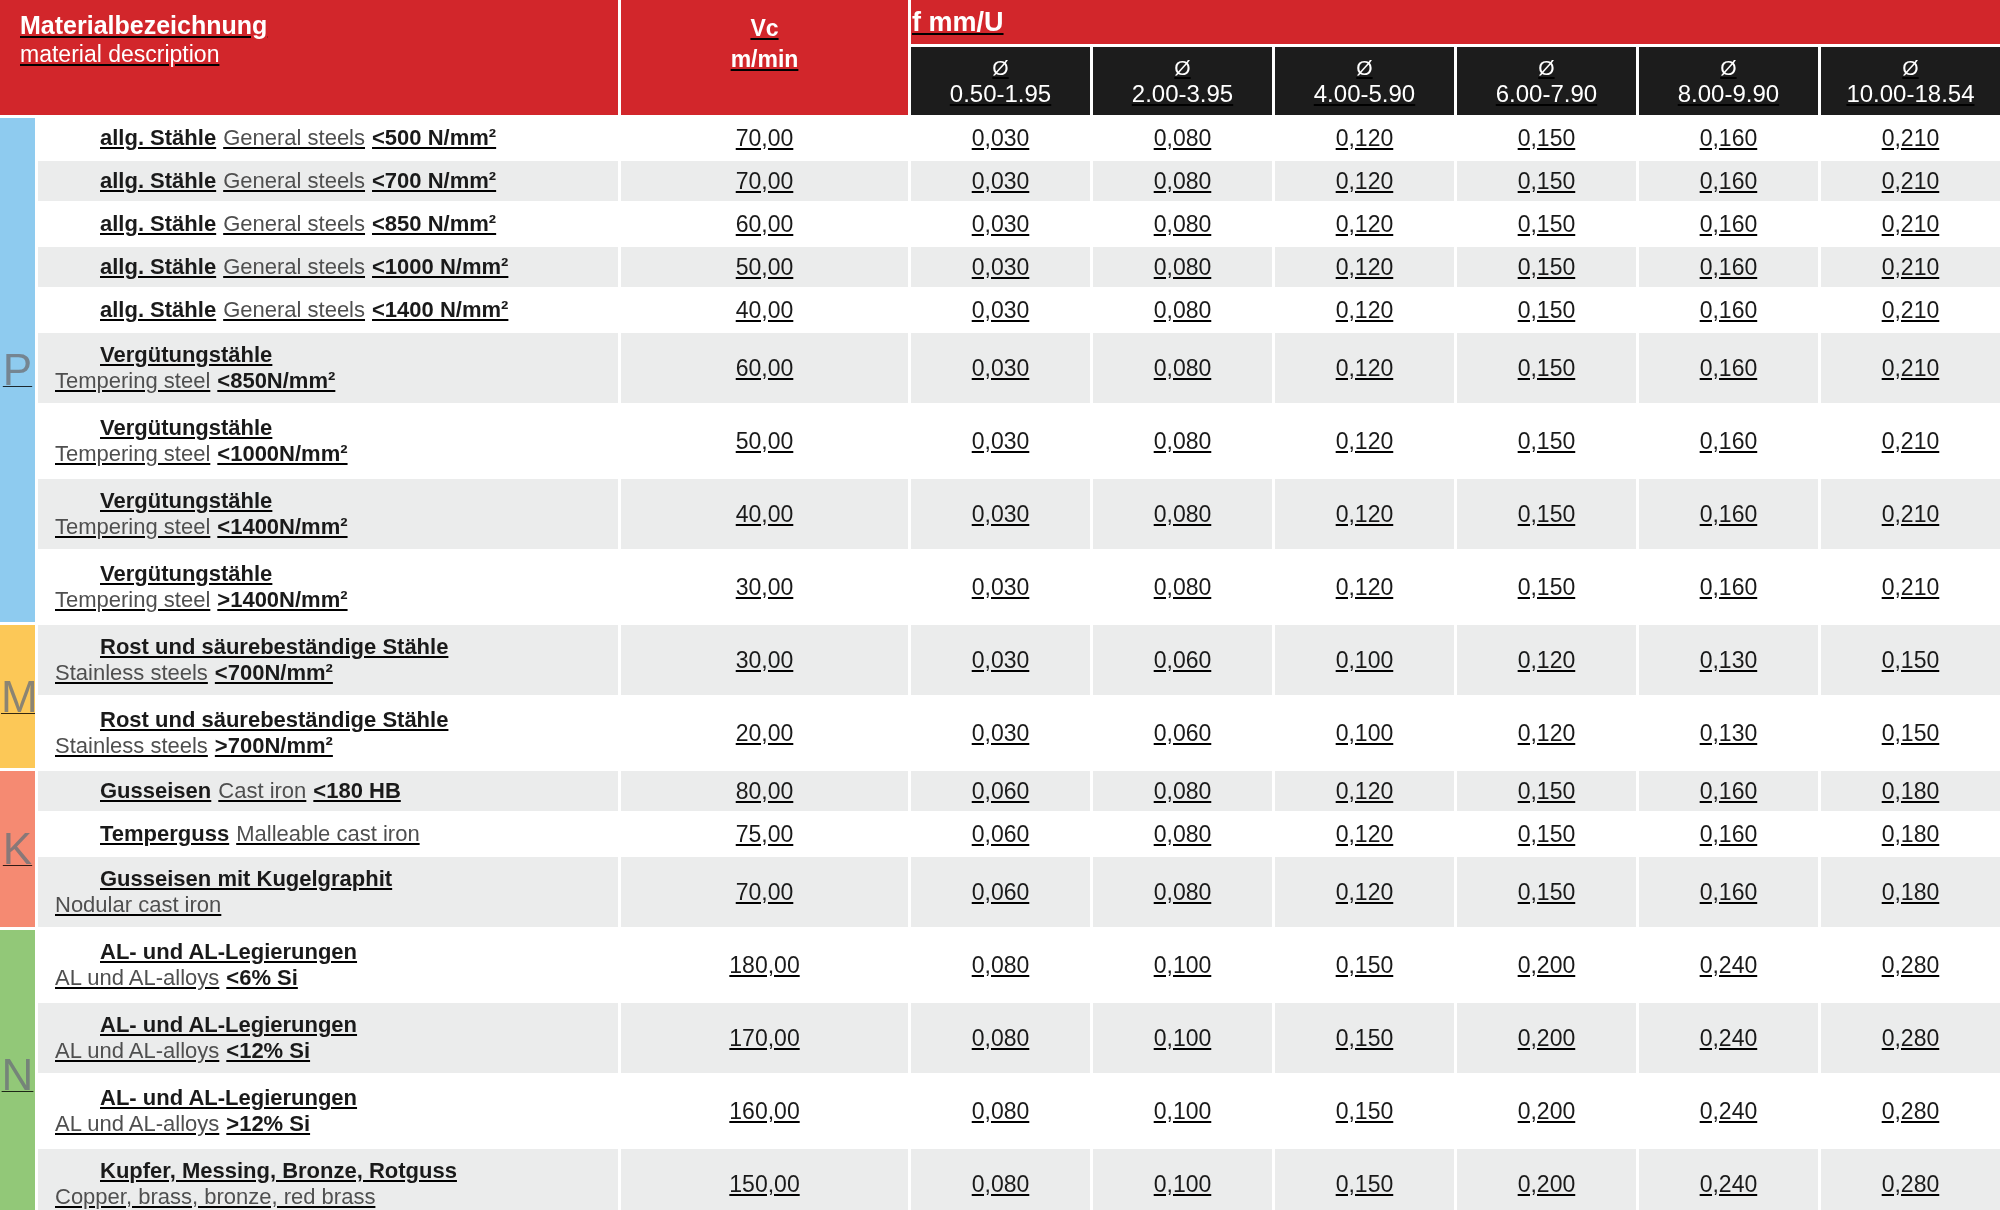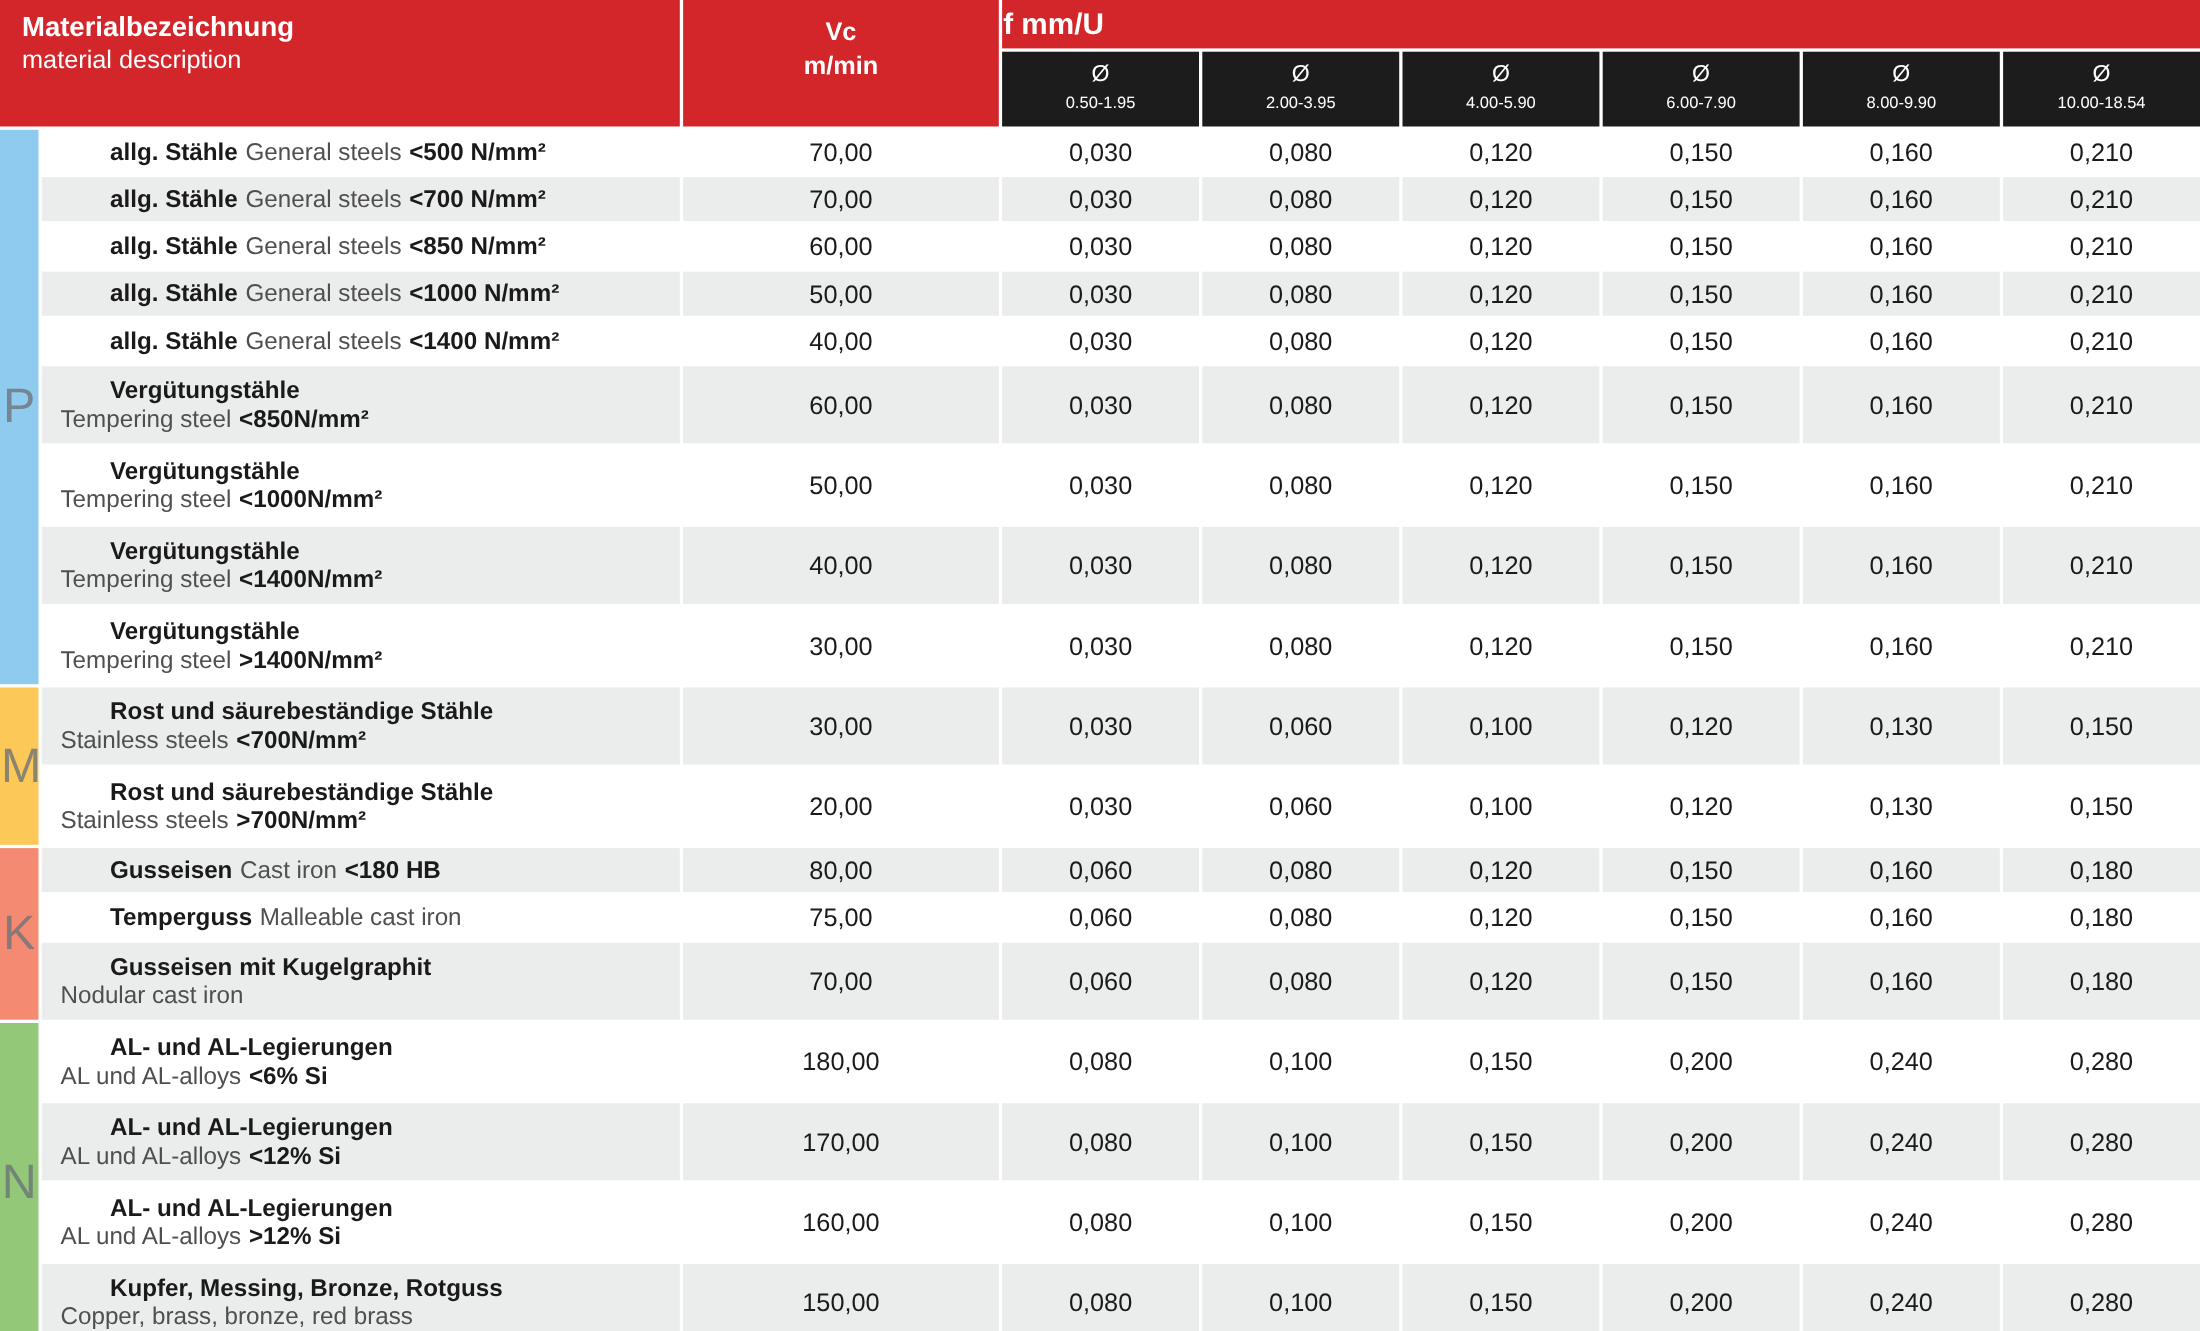--- a/index.html
+++ b/index.html
@@ -1,34 +1,34 @@
 <!DOCTYPE html>
 <html><head>
 <meta charset="utf-8">
 <style>
   html,body{margin:0;padding:0;background:#fff;}
   .page{width:2000px;height:1210px;overflow:hidden;background:#fff;position:relative;
-        font-family:"Liberation Sans","DejaVu Sans",sans-serif;}
+        font-family:"Liberation Sans","DejaVu Sans",sans-serif;text-decoration:underline;}
   table.cut{border-collapse:separate;border-spacing:3px;table-layout:fixed;
             width:2006px;margin:-3px;}
   td{overflow:hidden;}
 
   
   tr.hrow1{height:44px;}
   tr.hrow2{height:68px;}
   td.hmat{background:#d2262b;color:#fff;vertical-align:top;padding:10px 0 0 20px;}
   .hmat-title{font-size:25px;font-weight:bold;line-height:30px;}
   .hmat-sub{font-size:23px;line-height:28px;}
   td.hvc{background:#d2262b;color:#fff;text-align:center;vertical-align:middle;
          font-size:23px;font-weight:bold;line-height:31px;padding-bottom:28px;}
   td.hfeed{background:#d2262b;color:#fff;vertical-align:middle;
            font-size:27px;font-weight:bold;}
   td.hdia{background:#1c1c1c;color:#fff;text-align:center;vertical-align:middle;}
   .dia-sym{font-size:21px;line-height:24px;}
-  .dia-range{font-size:15px;line-height:27px;}
+  .dia-range{font-size:24px;line-height:27px;}
 
   
   tr.single{height:40px;}
   tr.dual{height:70px;}
   tr.w td{background:#fff;}
   tr.g td{background:#ebecec;}
 
   td.band{vertical-align:middle;text-align:center;}
   tr.w td.band-p, tr.g td.band-p{background:#8ecbef;}
   tr.w td.band-m, tr.g td.band-m{background:#fcc857;}

